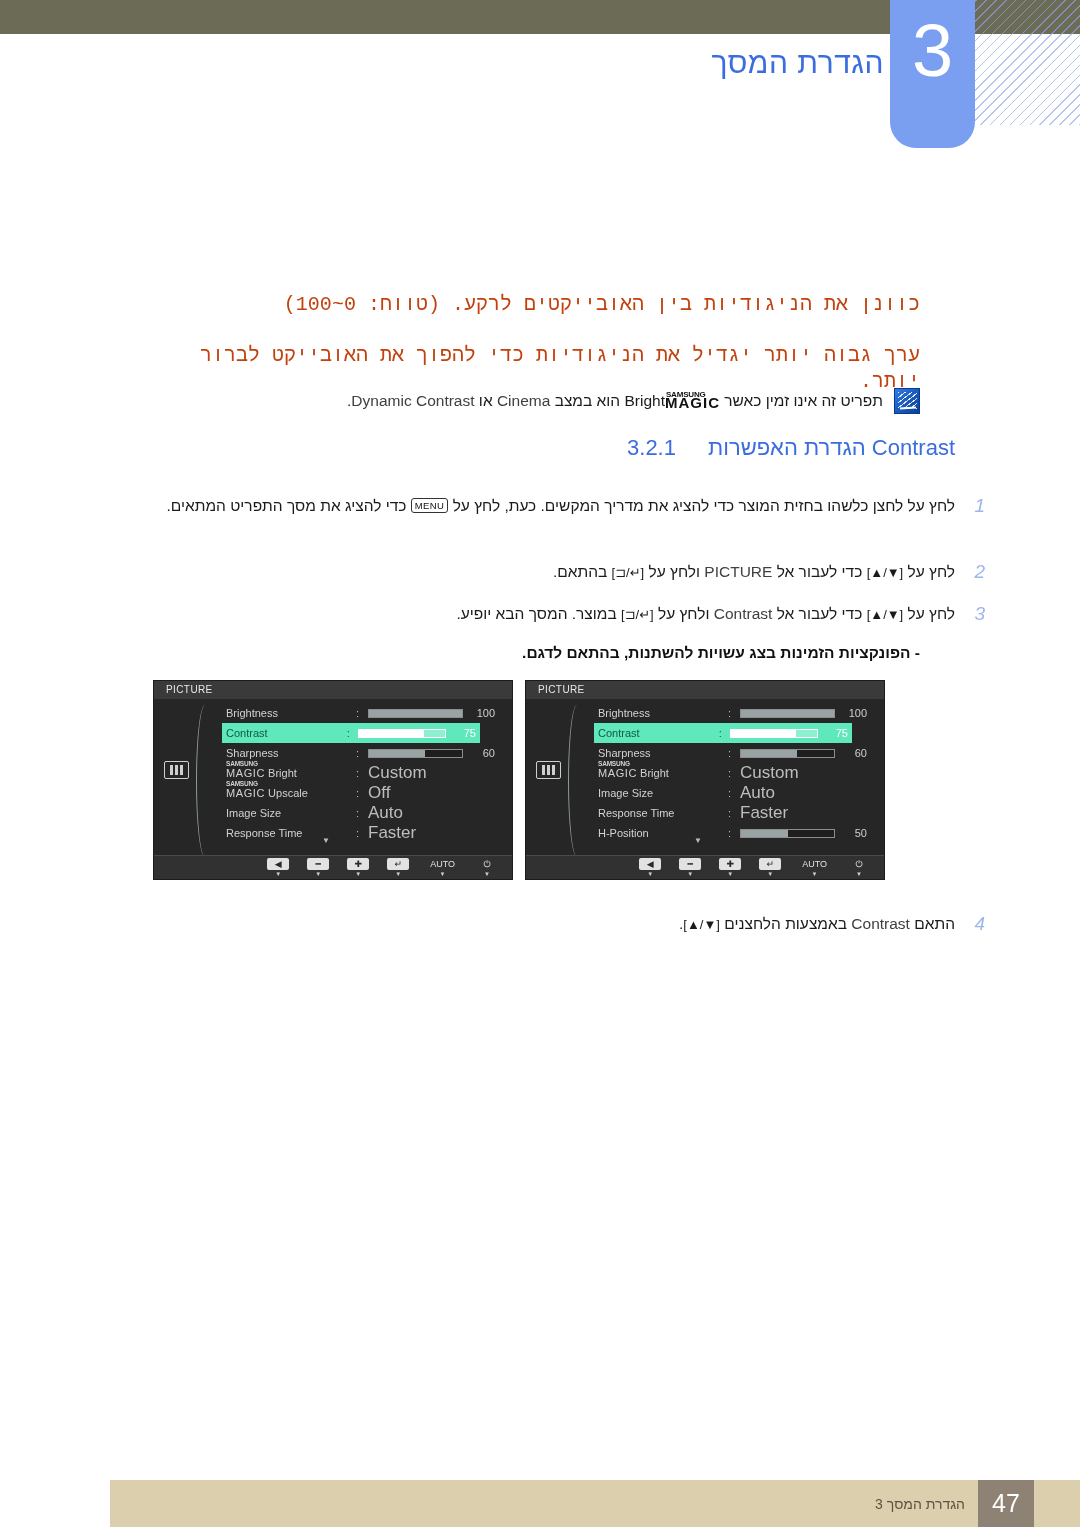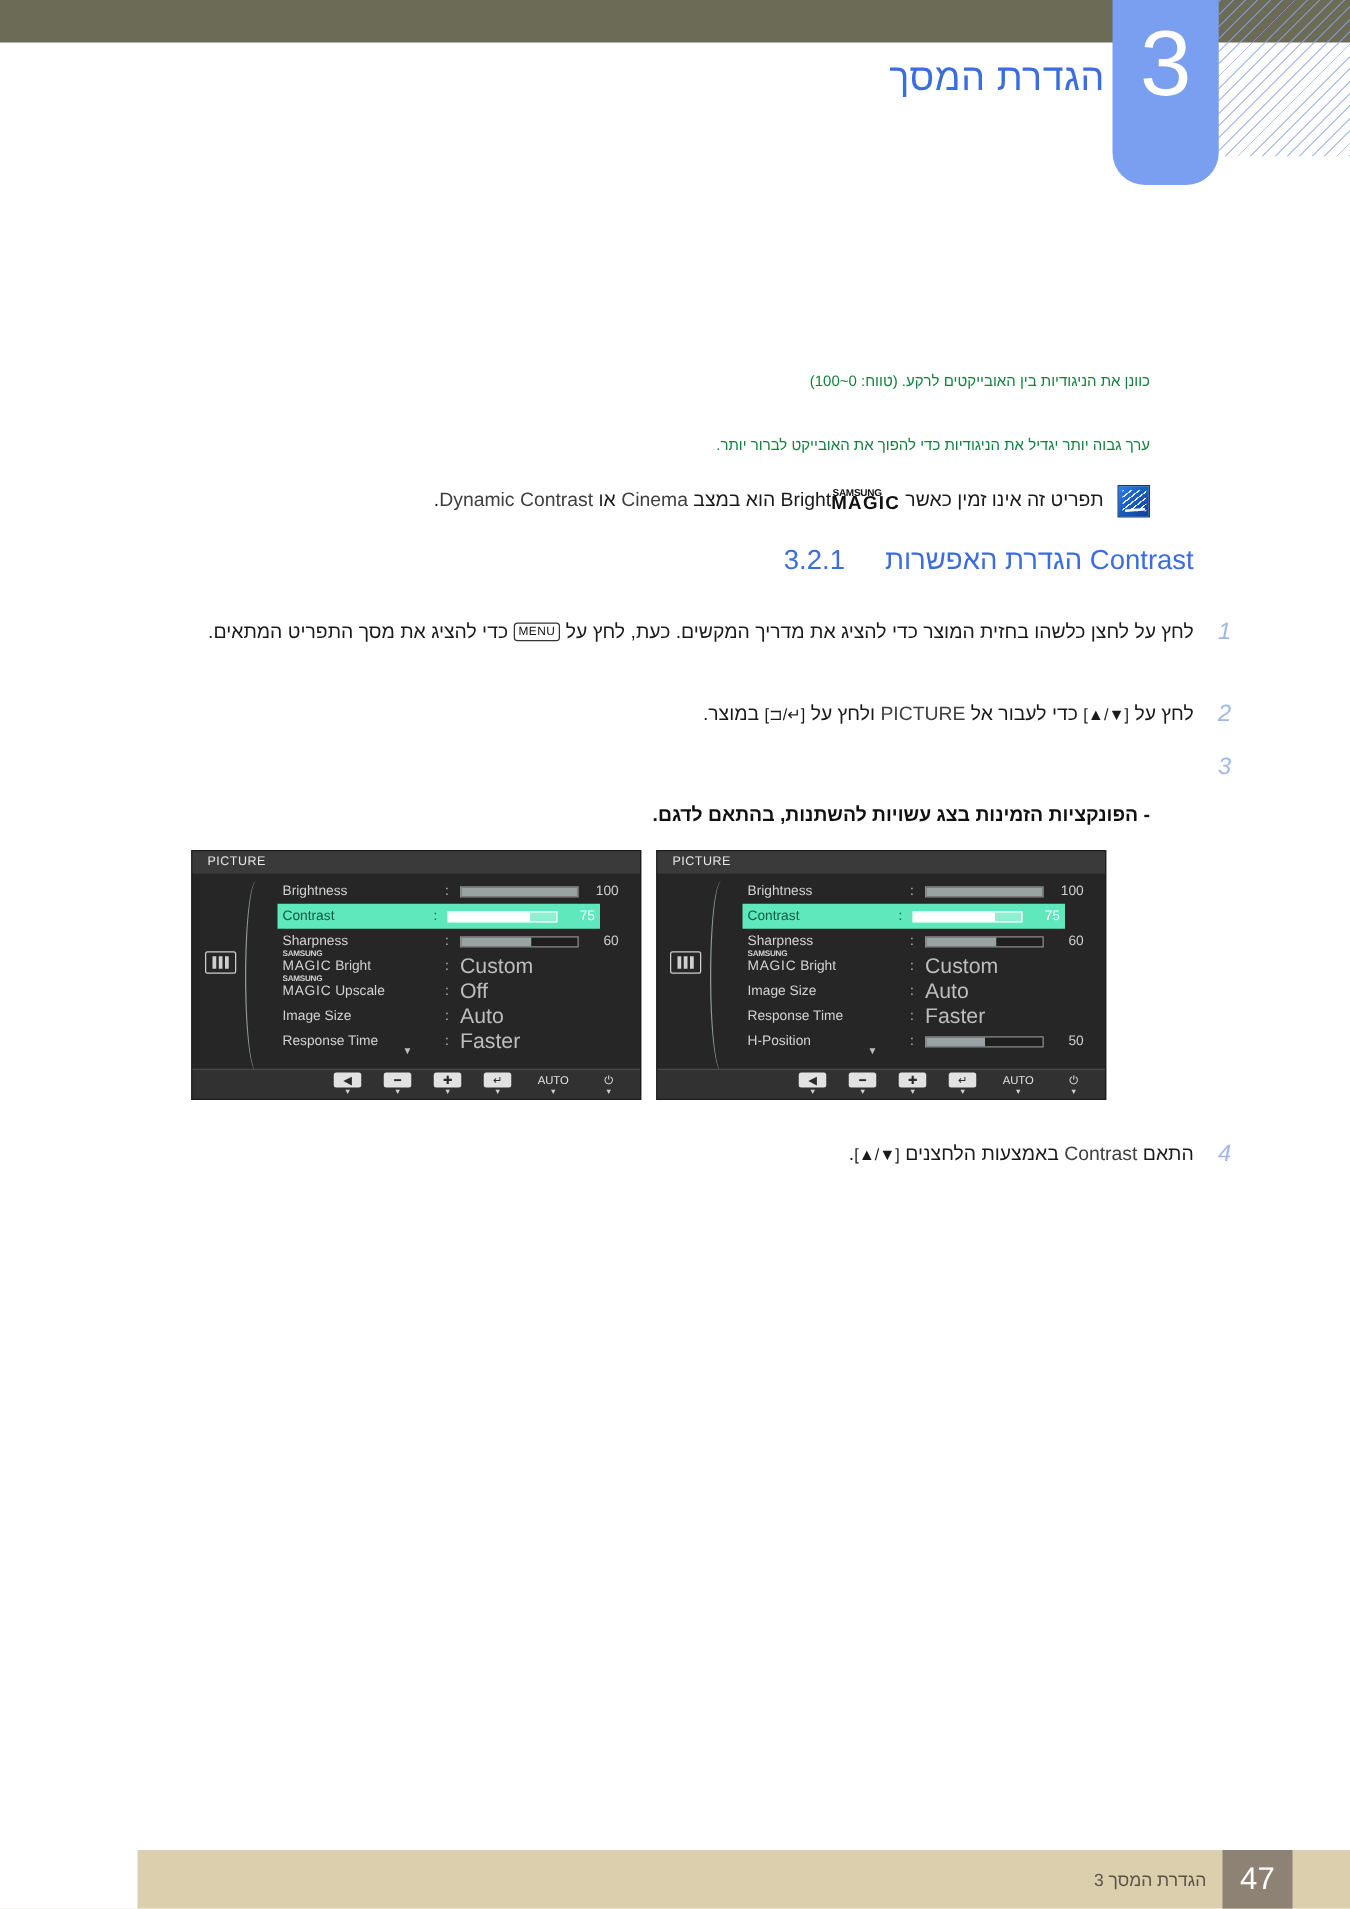--- a/index.html
+++ b/index.html
@@ -44,21 +44,21 @@
   .sec-title {
     position: absolute; right: 72px; top: 217px;
     font-size: 31px; color: #2563eb; direction: rtl;
   }
   .sec-title .num { margin-right: 26px; }
 
   
   .para {
     position: absolute; right: 160px; width: 760px;
     direction: rtl; text-align: right;
-    font-size: 12px; color: #15803d; line-height: 26px;
+    font-size: 20px; color: #c2410c; line-height: 26px; font-family: Liberation Mono, monospace;
   }
   .p1 { top: 292px; }
   .p2 { top: 343px; }
 
   
   .noteline {
     position: absolute; right: 160px; top: 388px; width: 760px;
     direction: rtl; text-align: right;
     font-size: 15.5px; color: #1a1a1a; line-height: 26px;
     display: flex; flex-direction: row; align-items: center;
@@ -247,24 +247,25 @@
     <span>Contrast</span>
     <span>הגדרת האפשרות</span><span class="num">3.2.1</span>
   </div>
 
   <div class="step s1">
     <span class="snum">1</span>
     <span class="step-body"><span>לחץ על לחצן כלשהו בחזית המוצר כדי להציג את מדריך המקשים. כעת, לחץ על </span><span class="keycap">MENU</span><span> כדי להציג את מסך התפריט המתאים.</span></span>
   </div>
   <div class="step s2">
     <span class="snum">2</span>
-    <span class="step-body"><span>לחץ על </span><span class="glyphbox">[▲/▼]</span><span> כדי לעבור אל </span><span class="orange">PICTURE</span><span> ולחץ על </span><span class="glyphbox">[⊐/↵]</span><span> במוצר.</span></span>
+    <span class="step-body"><span>לחץ על </span><span class="glyphbox">[▲/▼]</span><span> כדי לעבור אל </span><span class="orange">PICTURE</span><span> ולחץ על </span><span class="glyphbox">[⊐/↵]</span><span> בהתאם.</span></span>
   </div>
   <div class="step s3">
     <span class="snum">3</span>
+    <span class="step-body"><span>לחץ על </span><span class="glyphbox">[▲/▼]</span><span> כדי לעבור אל </span><span class="orange">Contrast</span><span> ולחץ על </span><span class="glyphbox">[⊐/↵]</span><span> במוצר. המסך הבא יופיע.</span></span>
   </div>
 
   <div class="bold-note">- הפונקציות הזמינות בצג עשויות להשתנות, בהתאם לדגם.</div>
 
   <div class="osd-wrap">
       <div class="osd">
         <div class="osd-title">PICTURE</div>
         <div class="osd-body">
           <div class="osd-sideicon">
             <i></i>

